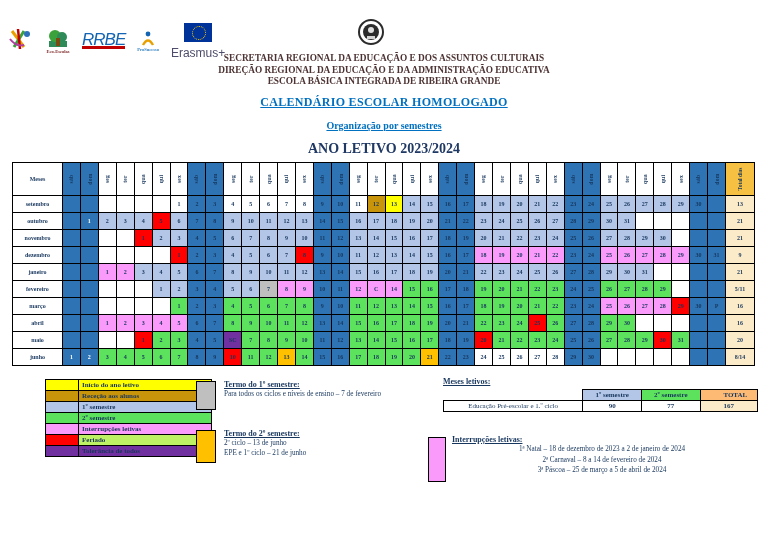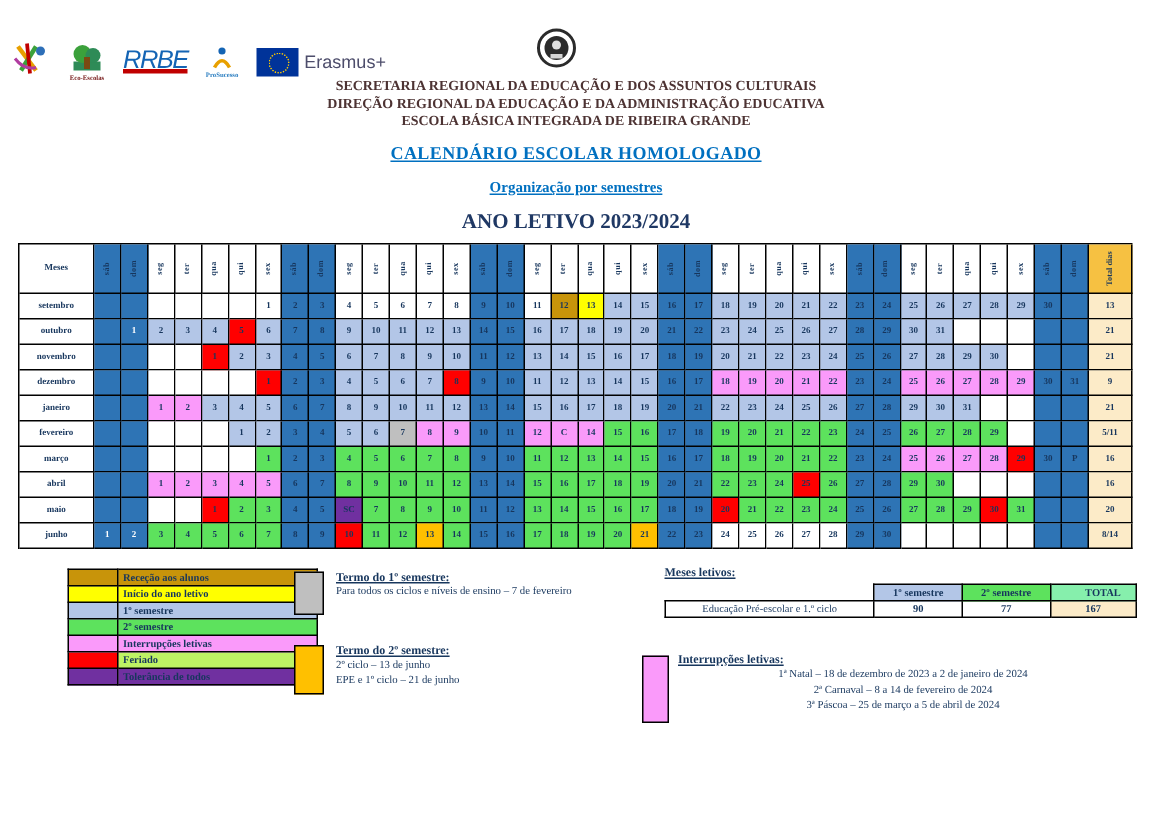--- a/index.html
+++ b/index.html
@@ -5,21 +5,21 @@
   html,body{margin:0;padding:0;}
   body{
     width:768px;height:543px;position:relative;background:#fff;overflow:hidden;
     font-family:"Liberation Serif", serif;color:#17365D;
   }
   
   .logos{position:absolute;left:8px;top:24px;height:34px;display:flex;align-items:center;gap:12px;}
   .logo-rrbe{font-family:"Liberation Sans",sans-serif;font-weight:normal;font-style:italic;
     color:#1464B4;font-size:17px;letter-spacing:-1px;line-height:12px;border-bottom:3px solid #C00000;}
   .eco{display:flex;flex-direction:column;align-items:center;font-size:4.5px;color:#7B2020;font-weight:bold;}
-  .erasmus{display:flex;align-items:center;gap:4px;}
+  .erasmus{display:flex;align-items:center;gap:4px;flex-direction:column;}
   .euflag{width:28px;height:19px;background:#003399;position:relative;}
   .euflag .ring{position:absolute;left:8px;top:3.5px;width:12px;height:12px;border:1.5px dotted #FFCC00;border-radius:50%;}
   .erasmus-text{font-family:"Liberation Sans",sans-serif;color:#4d4d6b;font-size:12px;}
   .prosuc{display:flex;flex-direction:column;align-items:center;font-size:4.5px;color:#2d7fc1;font-weight:bold;}
   .crest{position:absolute;left:357px;top:17px;}
   .head-text{position:absolute;left:0;top:53px;width:768px;text-align:center;}
   .org-line{font-weight:bold;font-size:9.3px;line-height:11.5px;color:#4d3333;}
   .main-title{margin-top:7px;font-weight:bold;font-size:12px;color:#0070C0;text-decoration:underline;letter-spacing:.3px;}
   .sub-title{margin-top:10px;font-weight:bold;font-size:10px;color:#0070C0;text-decoration:underline;}
   .year-line{margin-top:10px;font-weight:bold;font-size:14px;color:#1F3864;}
@@ -58,21 +58,21 @@
   .blk-title{font-size:8px;font-weight:bold;text-decoration:underline;color:#17365D;}
   .blk-line{font-size:7.2px;color:#17365D;line-height:10px;}
   .termo1-text{position:absolute;left:224px;top:380px;width:260px;}
   .termo2-text{position:absolute;left:224px;top:429px;width:260px;}
   .dias{position:absolute;left:443px;top:377px;width:315px;}
   .dias table{border-collapse:collapse;margin-top:3px;}
   .dias td,.dias th{border:1px solid #000;height:10px;font-size:7px;color:#17365D;text-align:center;font-weight:bold;padding:0 2px;}
   .dias .nolab{border:none;width:167px;}
   .dias .h-s1{background:#B3C6E7;width:62px;}
   .dias .h-s2{background:#5DE25D;width:62px;}
-  .dias .h-tot{background:#86efac;width:44px;padding-left:15px;}
+  .dias .h-tot{background:#fdba74;width:44px;padding-left:15px;}
   .dias .v-tot{background:#FCEBC8;}
   .dias td.rowlab{font-weight:normal;}
   .inter-text{position:absolute;left:452px;top:435px;width:300px;}
   .inter-text .blk-line{line-height:10.5px;text-align:center;}
 </style>
 </head>
 <body>
 
 <div class="logos">
   <span>
@@ -631,26 +631,26 @@
     <div class="c-off"></div>
     <div class="c-off"></div>
     <div class="c-we"></div>
     <div class="c-we"></div>
     <div class="c-total">8/14</div>
   </div>
 
 <table class="key">
     <tbody>
       <tr>
+        <td class="sw" style="background: rgb(255, 255, 0);"></td>
+        <td class="lb" style="background: rgb(255, 255, 0);">Início do ano letivo</td>
+      </tr>
+      <tr>
         <td class="sw" style="background: rgb(200, 148, 10);"></td>
         <td class="lb" style="background: rgb(200, 148, 10);">Receção aos alunos</td>
-      </tr>
-      <tr>
-        <td class="sw" style="background: rgb(255, 255, 0);"></td>
-        <td class="lb" style="background: rgb(255, 255, 0);">Início do ano letivo</td>
       </tr>
       <tr>
         <td class="sw" style="background: rgb(179, 198, 231);"></td>
         <td class="lb" style="background: rgb(179, 198, 231);">1º semestre</td>
       </tr>
       <tr>
         <td class="sw" style="background: rgb(93, 226, 93);"></td>
         <td class="lb" style="background: rgb(93, 226, 93);">2º semestre</td>
       </tr>
       <tr>

